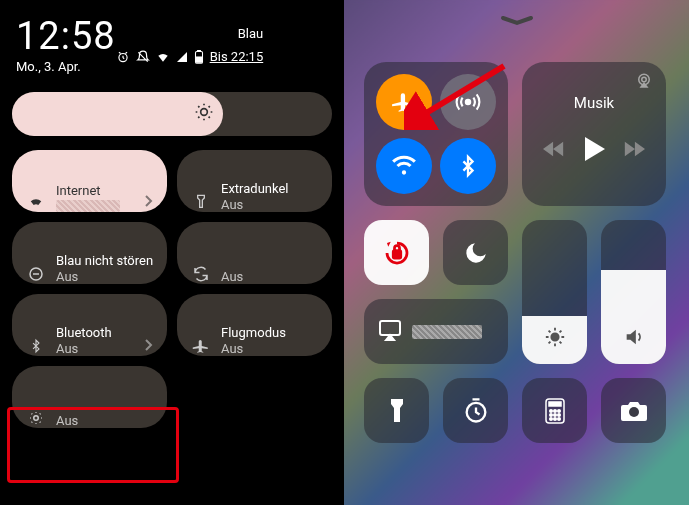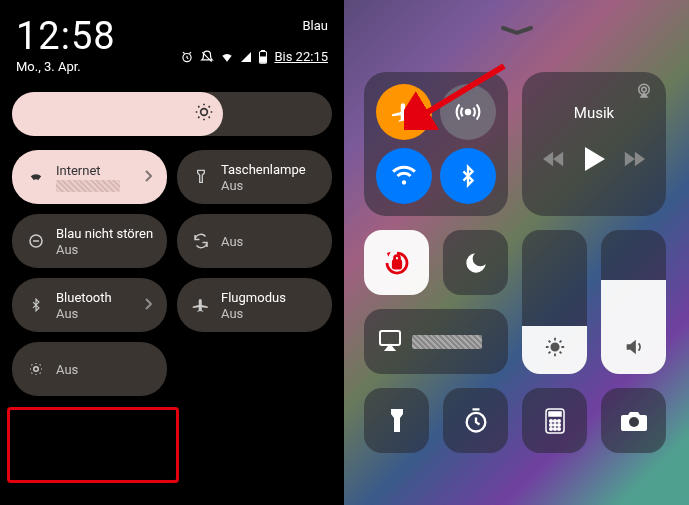--- a/index.html
+++ b/index.html
@@ -1,49 +1,49 @@
 <!DOCTYPE html>
 <html><head>
 <meta charset="utf-8">
 <style>
   * { box-sizing: border-box; margin: 0; padding: 0; font-family: -apple-system, Roboto, sans-serif; }
   body { width: 689px; height: 505px; display: flex; background: #fff; }
   
   
   .android { width: 344px; height: 505px; background: #000; color: #fff; padding: 10px 10px; position: relative; }
-  .status-row { display: flex; justify-content: space-between; align-items: flex-start; padding: 4px 6px 6px; }
+  .status-row { display: flex; justify-content: flex-start; align-items: flex-start; padding: 4px 6px 6px; }
   .clock-col { display: flex; flex-direction: column; }
   .clock { font-size: 38px; font-weight: 400; letter-spacing: 1px; }
   .date { font-size: 13px; margin-top: 1px; }
-  .status-right-col { display: flex; flex-direction: column; align-items: flex-end; gap: 16px; margin-top: 4px; }
+  .status-right-col { display: flex; flex-direction: column; align-items: flex-end; gap: 8px; margin-top: 12px; }
   .carrier { font-size: 13px; }
   .status-icons { display: flex; align-items: center; gap: 6px; font-size: 13px; text-decoration: underline; }
   .si { display: inline-flex; }
   
   .brightness { margin: 12px 2px 14px; display: flex; align-items: center; }
   .brightness-track { width: 100%; height: 44px; background: #3a3530; border-radius: 22px; position: relative; }
   .brightness-fill { position: absolute; left: 0; top: 0; height: 100%; width: 66%; background: #f4d9d7; border-radius: 22px; }
   .brightness-thumb { position: absolute; left: 60%; top: 50%; transform: translate(-50%,-50%); }
   
   .tiles { display: grid; grid-template-columns: 1fr 1fr; gap: 10px; padding: 0 2px; }
-  .tile { background: #3a3530; border-radius: 26px; height: 54px; display: flex; align-items: center; padding: 0 14px; gap: 10px; position: relative; overflow: hidden; }
+  .tile { background: #3a3530; border-radius: 26px; height: 62px; display: flex; align-items: flex-end; padding: 0 14px; gap: 10px; position: relative; overflow: hidden; }
   .tile.active { background: #f4d9d7; color: #333; }
   .tile-icon { width: 20px; height: 20px; display: flex; align-items: center; justify-content: center; flex-shrink: 0; }
   .tile-text { display: flex; flex-direction: column; min-width: 0; flex: 1; }
   .tile-title { font-size: 13px; white-space: nowrap; overflow: hidden; text-overflow: clip; }
   .tile-sub { font-size: 13px; opacity: .7; margin-top: 1px; }
   .tile-chev { margin-left: auto; opacity: .6; }
   .highlight { position: absolute; border: 3px solid #e3000f; border-radius: 4px; pointer-events: none; }
   .blur-box { width: 64px; height: 12px; background: repeating-linear-gradient(45deg,#d9b8b6,#d9b8b6 2px,#e9cfcc 2px,#e9cfcc 4px); border-radius: 2px; margin-top: 2px; }
 
   
   .ios { width: 345px; height: 505px; position: relative; overflow: hidden;
     background: linear-gradient(135deg,#5a4a7a 0%,#7a5a9a 18%,#a06080 32%,#6a7a5a 48%,#3a5a8a 62%,#7040a0 78%,#50a090 92%); }
   .ios::before { content:""; position:absolute; inset:0; backdrop-filter: blur(2px); }
-  .ios-inner { position: relative; padding: 24px 20px; height: 100%; }
+  .ios-inner { position: relative; padding: 14px 20px; height: 100%; }
   .ios-caret { display:flex; justify-content:center; margin-bottom: 28px; height: 20px; }
   
   .ios-row1 { display:flex; gap: 14px; margin-bottom: 14px; }
   .ios-card { background: rgba(40,40,50,.55); border-radius: 22px; }
   .conn-card { width: 144px; height: 144px; padding: 12px; display:grid; grid-template-columns:1fr 1fr; grid-template-rows:1fr 1fr; gap:8px; }
   .conn-btn { border-radius: 50%; display:flex; align-items:center; justify-content:center; }
   .conn-btn.orange { background:#ff9500; }
   .conn-btn.grey { background: rgba(120,120,130,.75); }
   .conn-btn.blue { background:#007aff; }
   .music-card { width: 144px; height: 144px; padding: 10px 12px; display:flex; flex-direction:column; position:relative; }
@@ -140,21 +140,21 @@
             <path d="M3 2l5 5-5 5"></path>
           </svg></span>
     </div>
     <div class="tile">
       <span class="tile-icon">
           <svg width="16" height="18" viewBox="0 0 24 24" fill="none" stroke="#ccc" stroke-width="2">
             <path d="M7 2h10v4l-3 3v11h-4V9L7 6z"></path>
           </svg>
         </span>
       <div class="tile-text">
-          <span class="tile-title">Taschenlampe</span>
+          <span class="tile-title">Extradunkel</span>
           <span class="tile-sub">Aus</span>
         </div>
     </div>
     <div class="tile">
       <span class="tile-icon">
           <svg width="18" height="18" viewBox="0 0 24 24" fill="none" stroke="#ccc" stroke-width="2">
             <circle cx="12" cy="12" r="8"></circle>
             <path d="M8 12h8"></path>
           </svg>
         </span>

